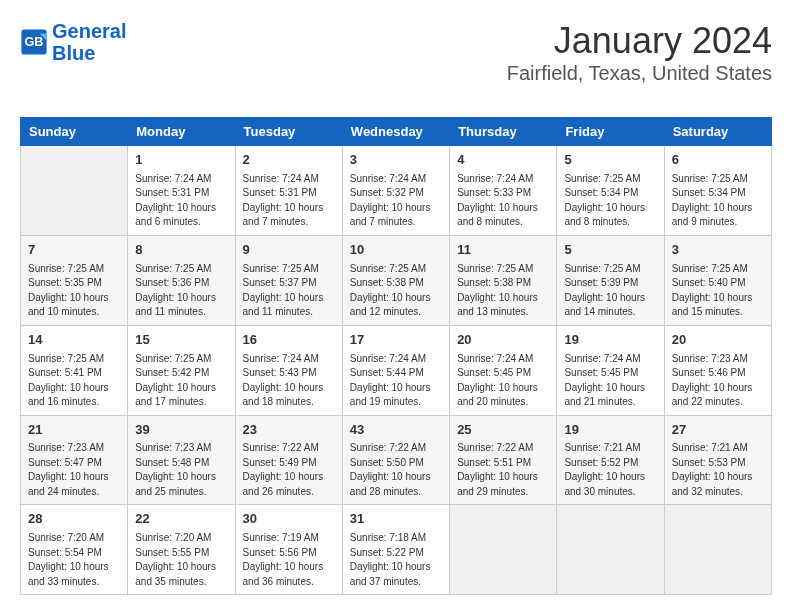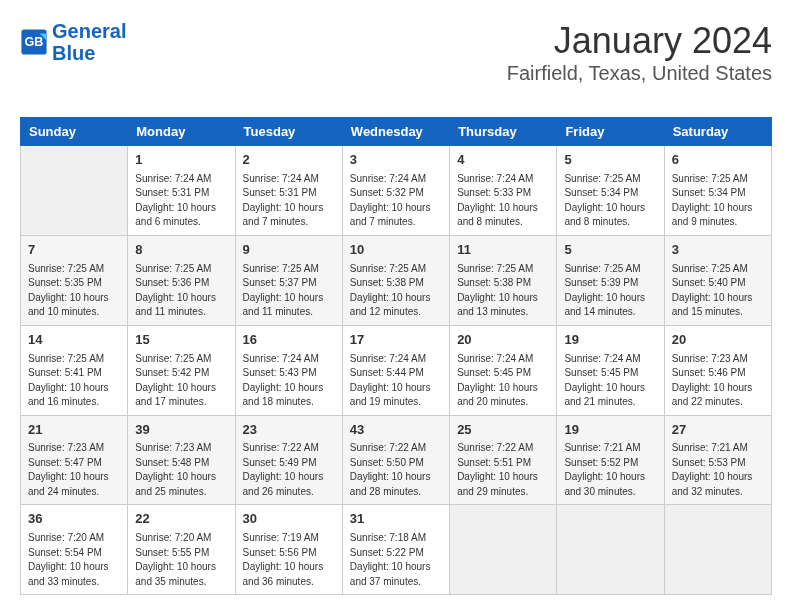--- a/index.html
+++ b/index.html
@@ -319,21 +319,21 @@
         <td>
           <div class="day-number">27</div>
           <div class="day-info" style="white-space: pre-line;">Sunrise: 7:21 AM
 Sunset: 5:53 PM
 Daylight: 10 hours
 and 32 minutes.</div>
         </td>
       </tr>
       <tr>
         <td>
-          <div class="day-number">36</div>
+          <div class="day-number">28</div>
           <div class="day-info" style="white-space: pre-line;">Sunrise: 7:20 AM
 Sunset: 5:54 PM
 Daylight: 10 hours
 and 33 minutes.</div>
         </td>
         <td>
           <div class="day-number">22</div>
           <div class="day-info" style="white-space: pre-line;">Sunrise: 7:20 AM
 Sunset: 5:55 PM
 Daylight: 10 hours

